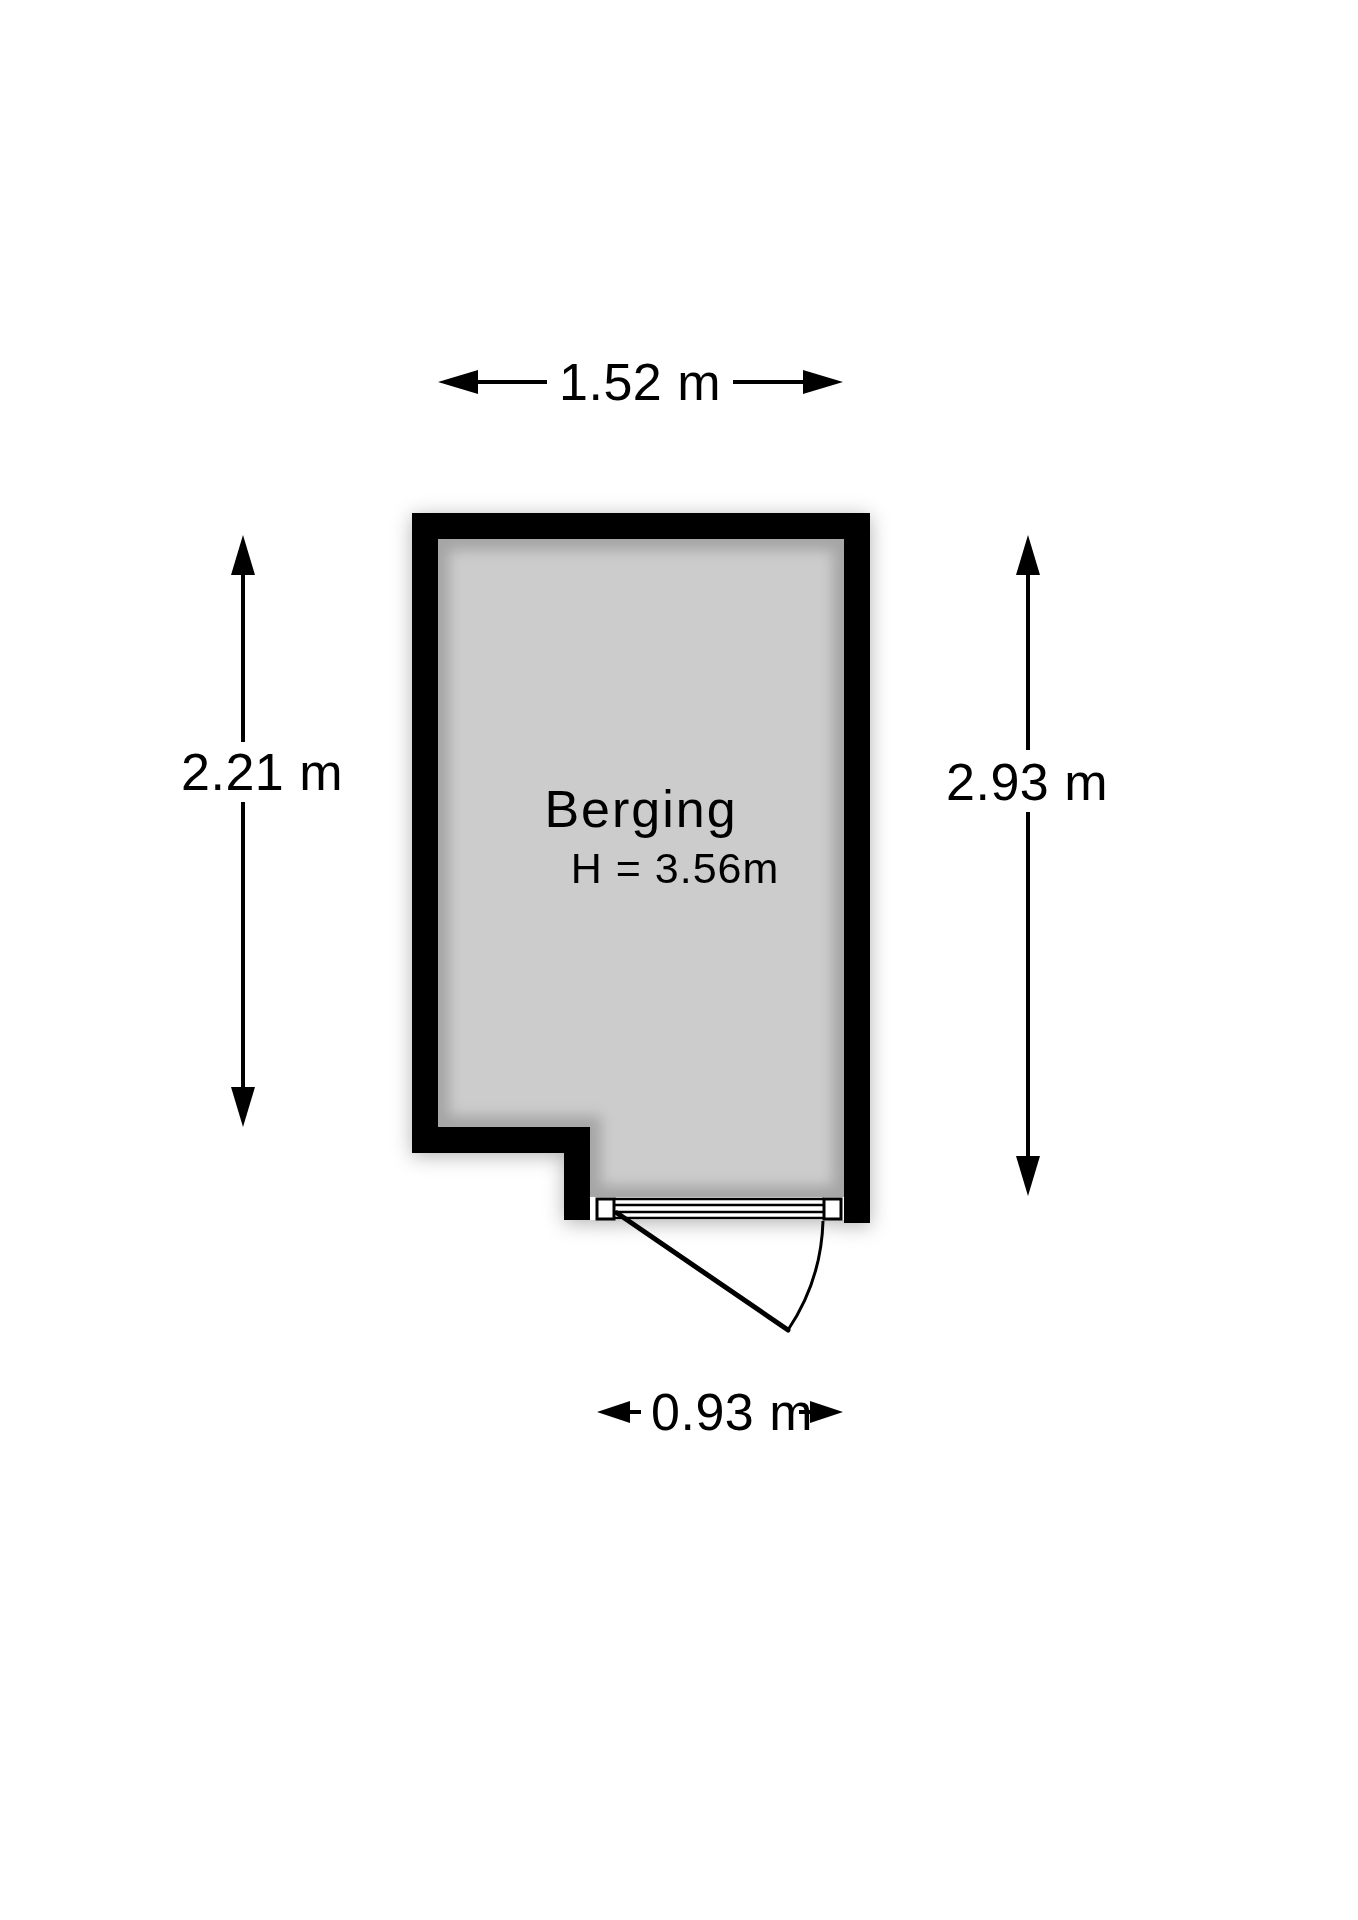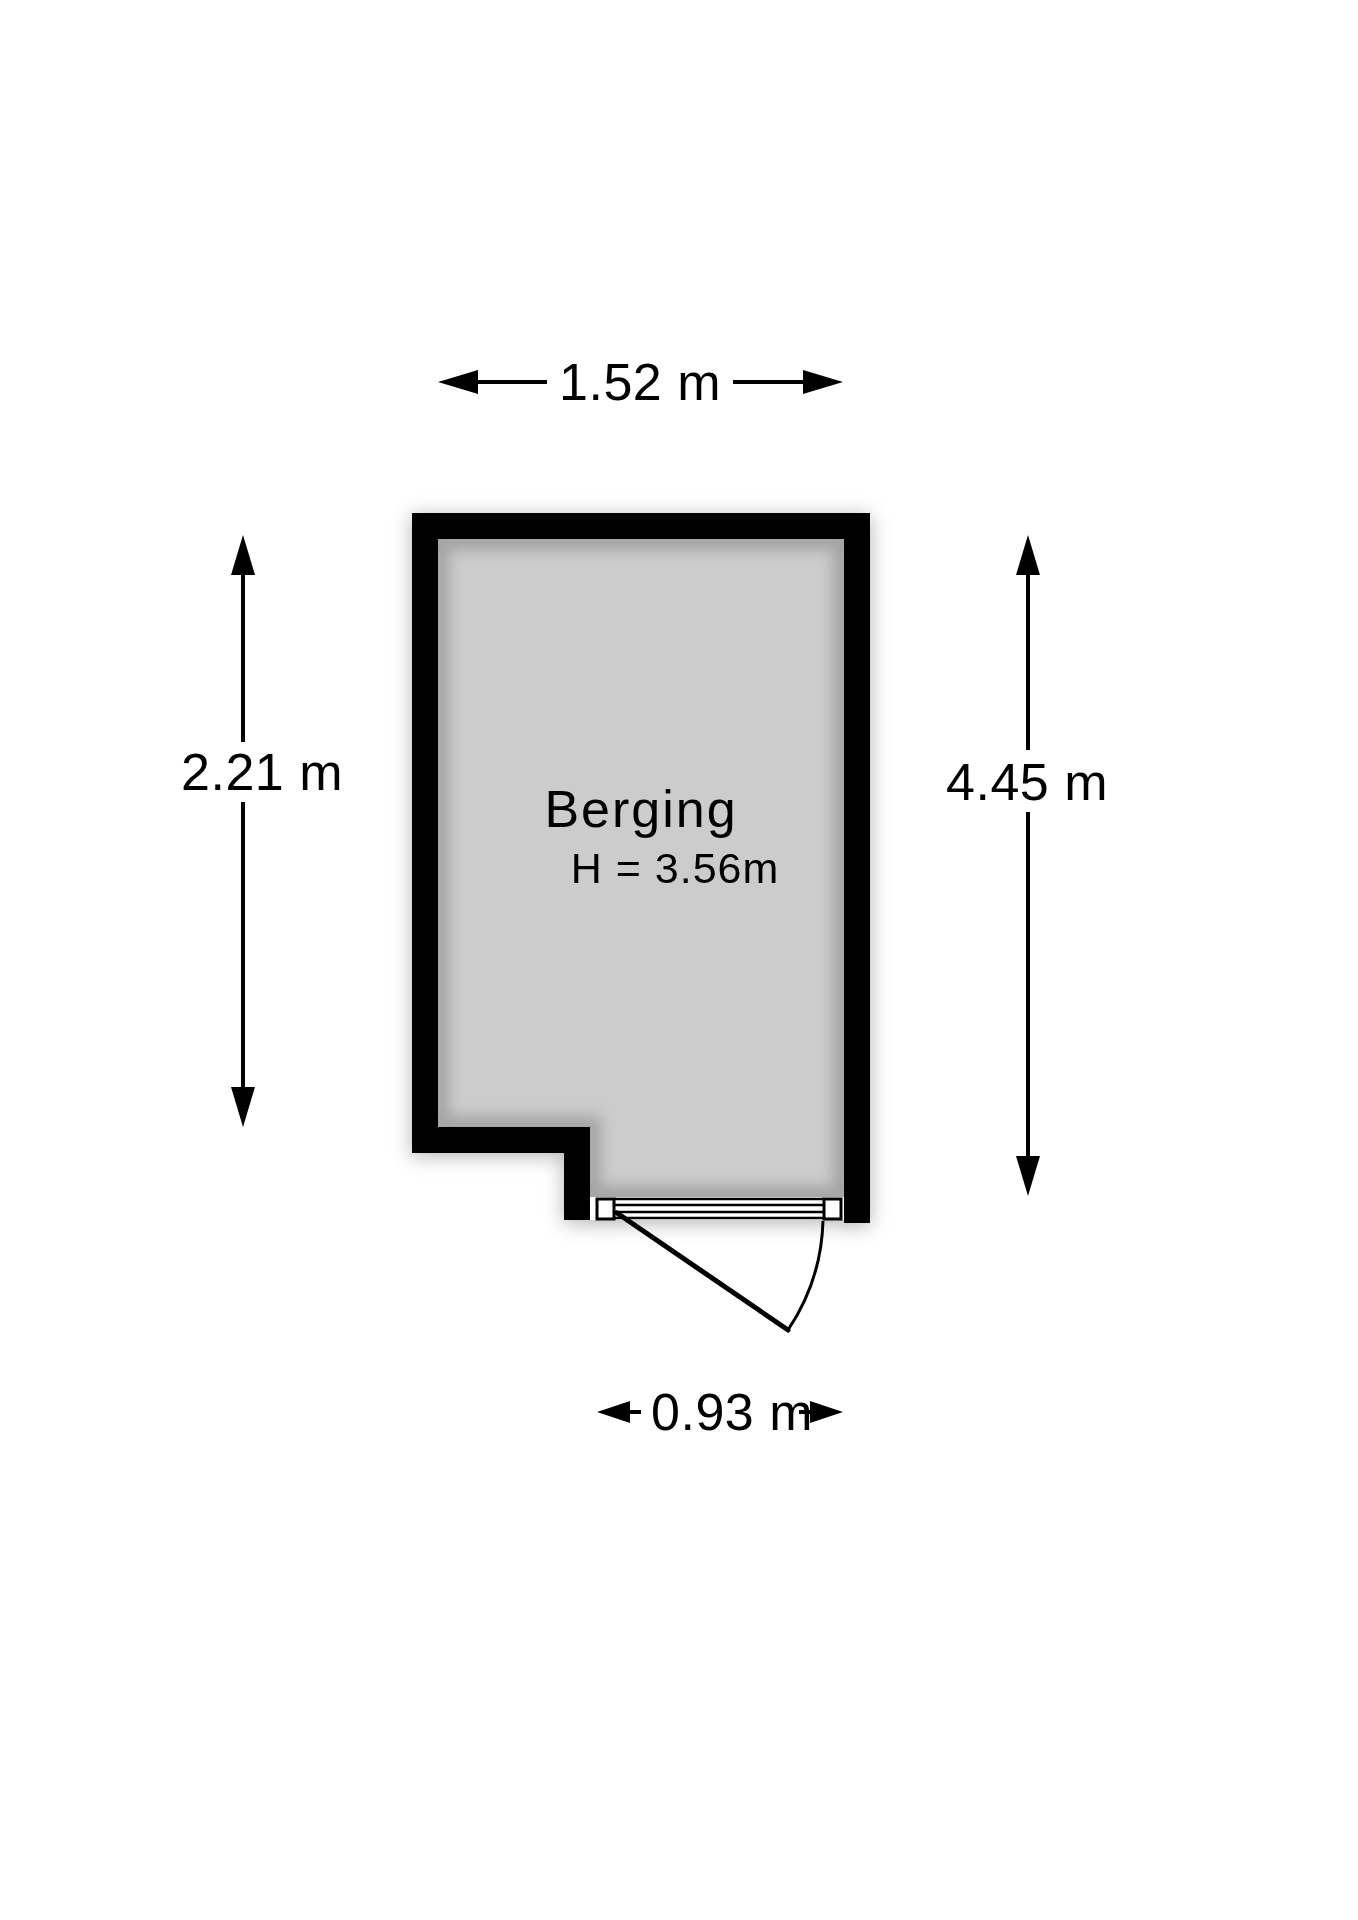--- a/index.html
+++ b/index.html
@@ -112,21 +112,21 @@
       <line class="dim-line" x1="629" y1="1412" x2="641" y2="1412"></line>
       <line class="dim-line" x1="799" y1="1412" x2="811" y2="1412"></line>
       <polygon class="dim-head" points="843,1412 810,1401 810,1423"></polygon>
     </g>
   </svg>
 
   <div class="label dim-label" style="left:640px;top:382px;">1.52 m</div>
 
   <div class="label dim-label" style="left:262px;top:772px;">2.21 m</div>
 
-  <div class="label dim-label" style="left:1027px;top:782px;">4.45 m</div>
+  <div class="label dim-label" style="left:1027px;top:782px;">2.93 m</div>
 
   <div class="label dim-label" style="left:732px;top:1412px;">0.93 m</div>
 
   <div class="label room-name" style="left:641px;top:809px;text-align:right;">Berging</div>
 
   <div class="label room-height" style="left:643px;top:868px;margin-left:32px;">H = 3.56m</div>
 
 </div>
 
 </body></html>

